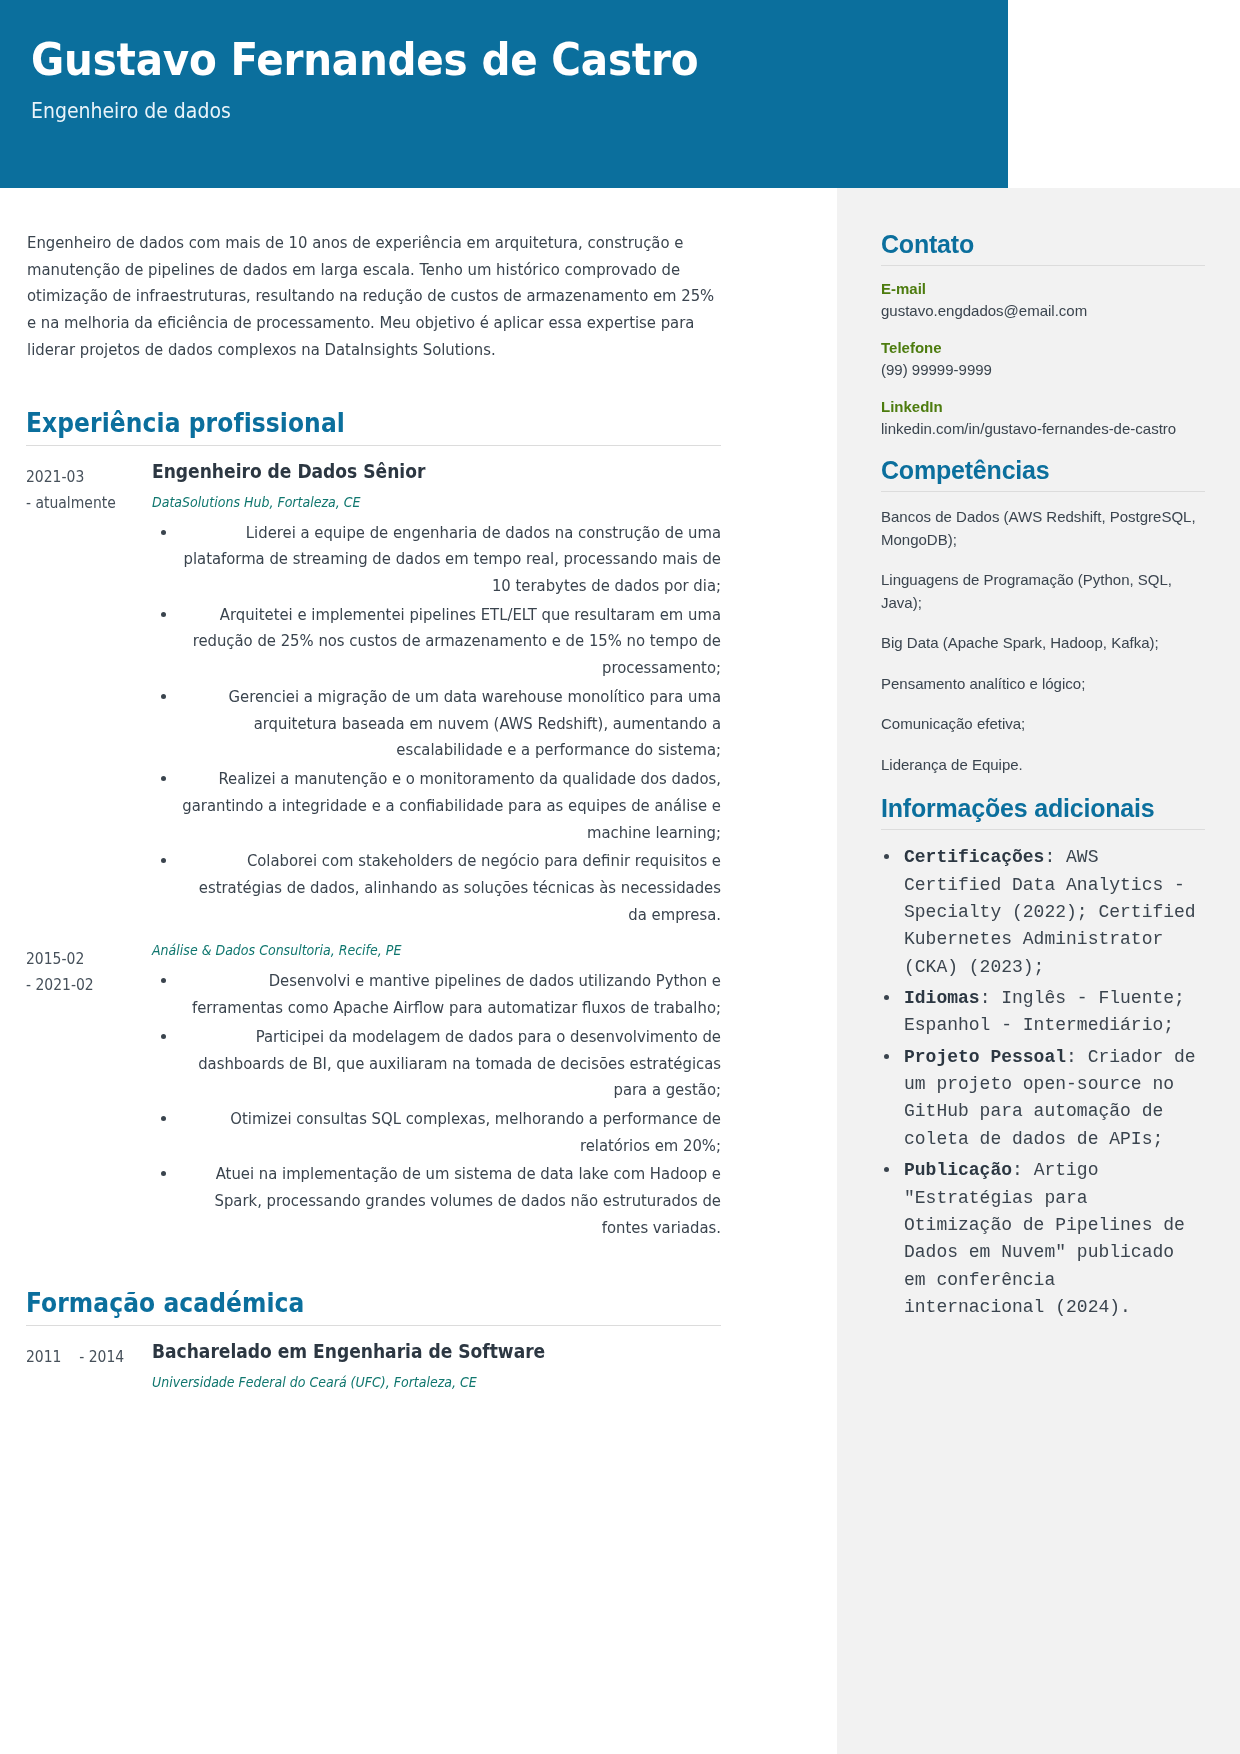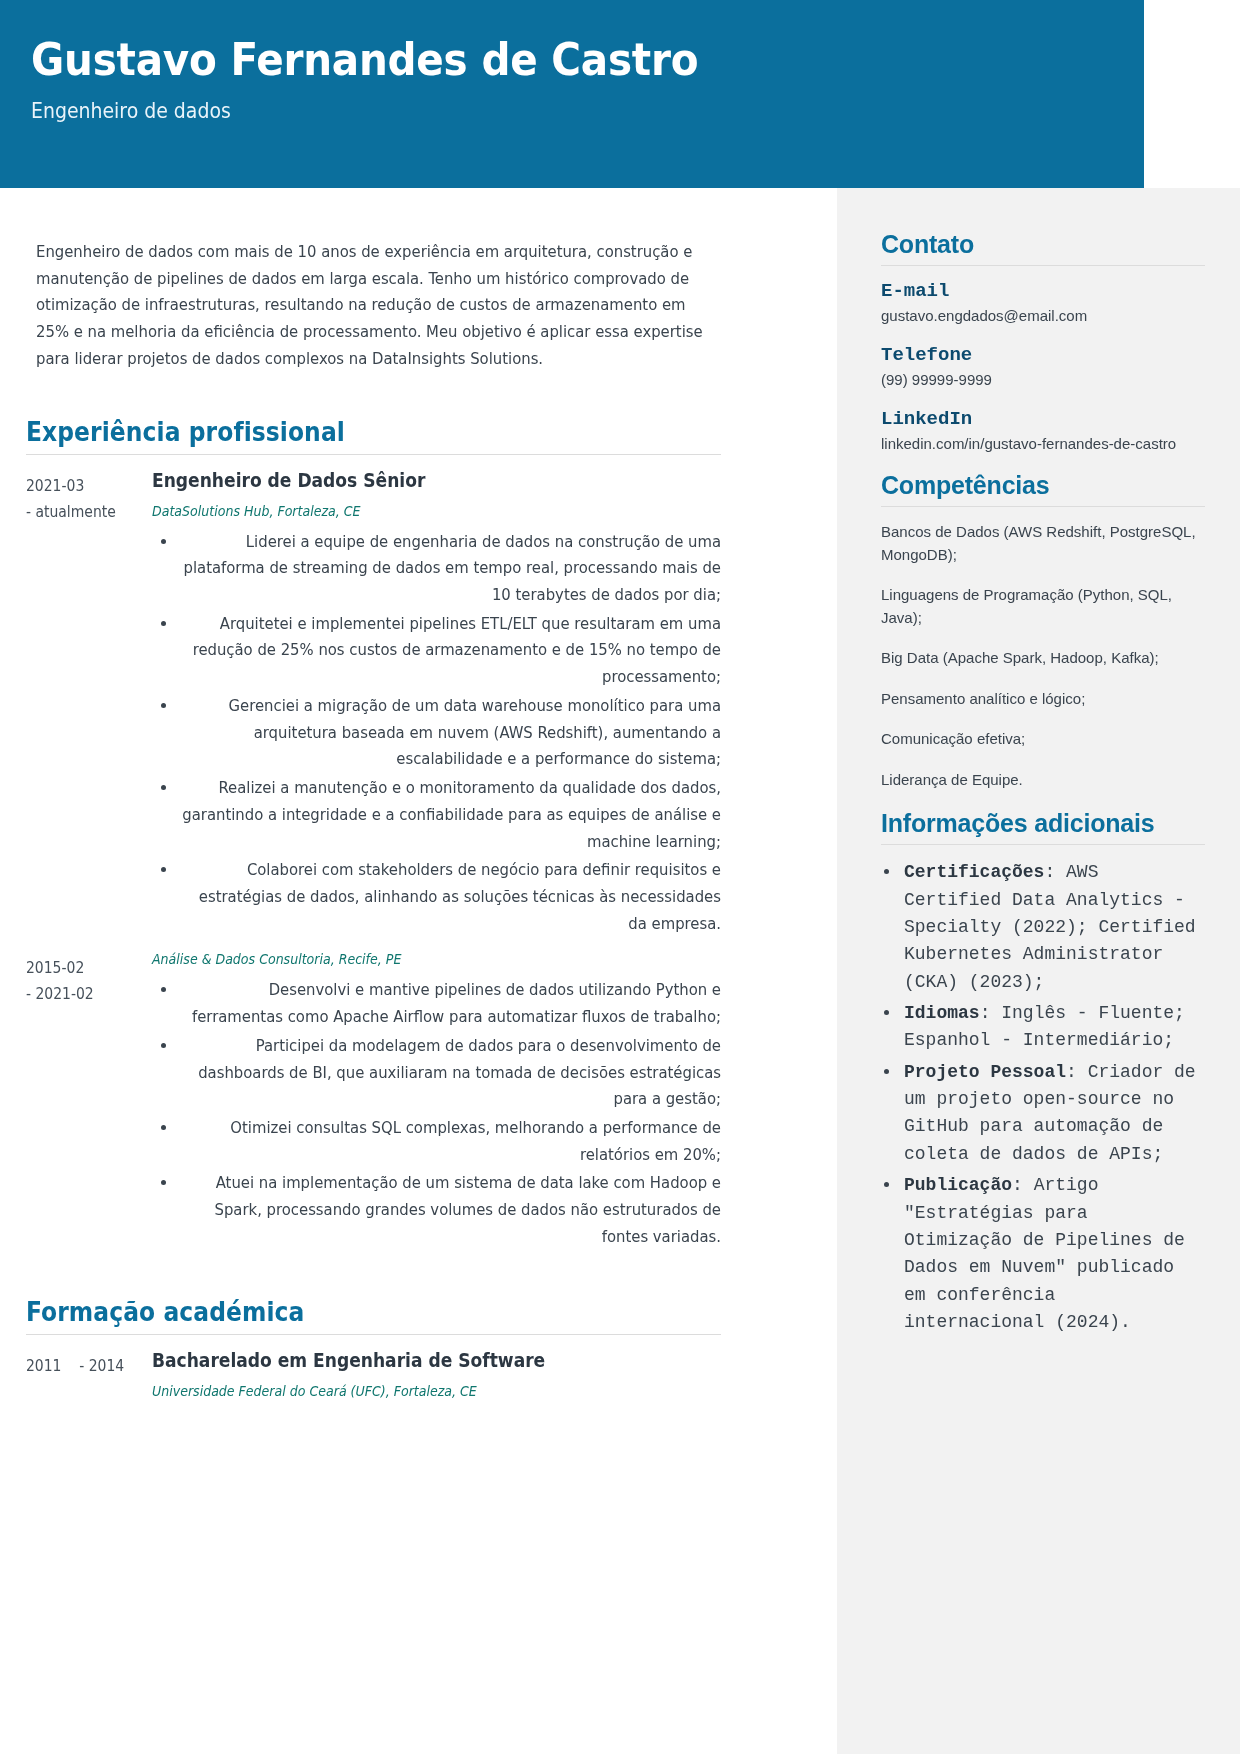--- a/index.html
+++ b/index.html
@@ -20,21 +20,21 @@
     width: 1240px;
     min-height: 1754px;
     background: #ffffff;
     overflow: hidden;
   }
 
   
   .banner {
     background: #0b6f9d;
     padding: 36px 0 42px 31px;
-    width: 1144px;
+    width: 1008px;
     box-sizing: border-box;
     height: 188px;
   }
   .banner-name {
     font-family: "DejaVu Sans Condensed", "Liberation Sans Narrow", "Liberation Sans", sans-serif;
     font-stretch: condensed;
     font-size: 45px;
     line-height: 1.08;
     font-weight: 700;
     color: #ffffff;
@@ -66,21 +66,21 @@
     width: 403px;
     box-sizing: border-box;
     background: #f2f2f2;
     padding: 0 0 40px 0;
   }
 
   
   .summary {
     font-family: "DejaVu Sans Condensed", "Liberation Sans Narrow", "Liberation Sans", sans-serif;
     font-stretch: condensed;
-    margin: 9px;
+    margin: 0;
     padding: 42px 116px 0 27px;
     font-size: 16.5px;
     line-height: 1.62;
     color: #3a444e;
     text-align: left;
   }
 
   .section {
     padding: 0 116px 0 26px;
   }
@@ -162,24 +162,24 @@
     letter-spacing: -0.2px;
   }
   .side-title.spaced { }
   .side-rule {
     border: 0;
     border-top: 1px solid #dcdcdc;
     margin: 0 0 14px 0;
   }
   .contact-item { margin-bottom: 17px; }
   .contact-label {
-    font-family: Liberation Mono, monospace;
-    font-size: 19px;
-    font-weight: 700;
-    color: #0c4a6e;
+    font-family: Liberation Sans, sans-serif;
+    font-size: 15px;
+    font-weight: 700;
+    color: #4d7c0f;
     margin: 0 0 3px 0;
   }
   .contact-value {
     font-family: "Liberation Sans", sans-serif;
     font-size: 15px;
     line-height: 1.45;
     color: #3a444e;
     margin: 0;
     word-break: break-word;
   }

